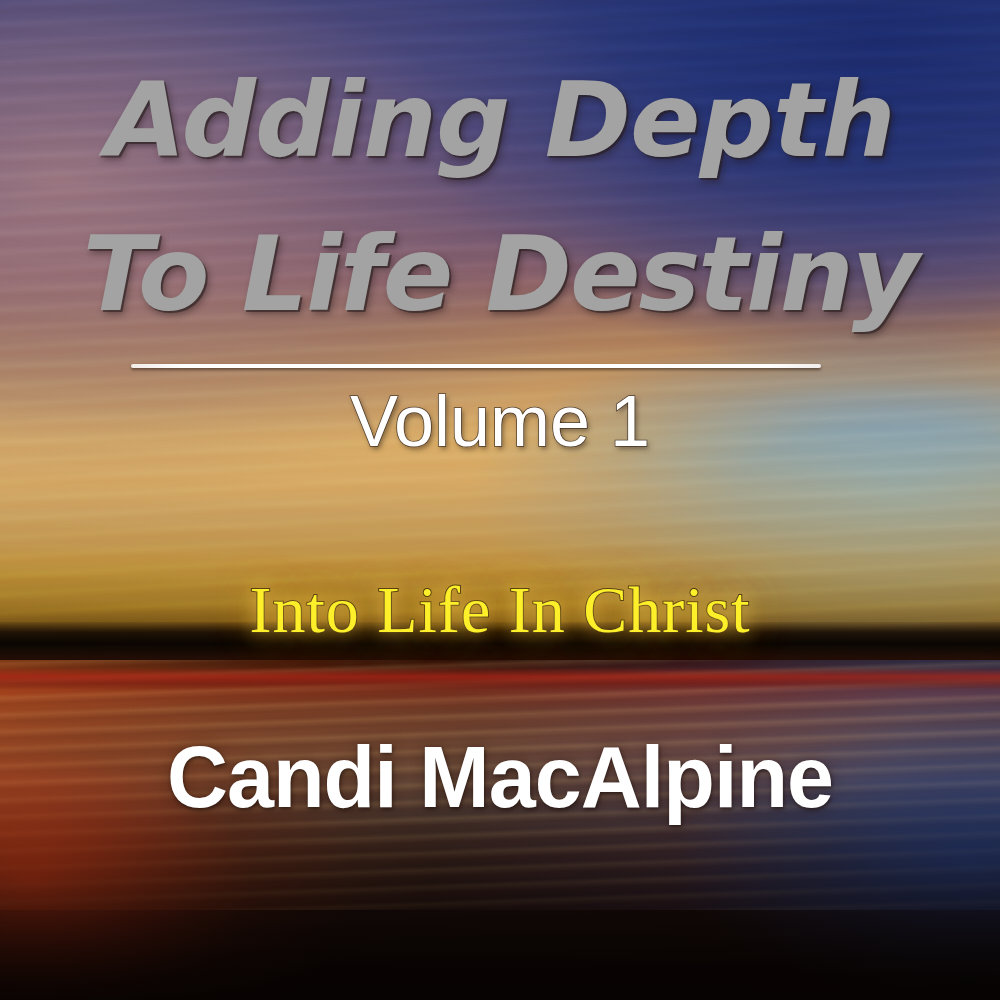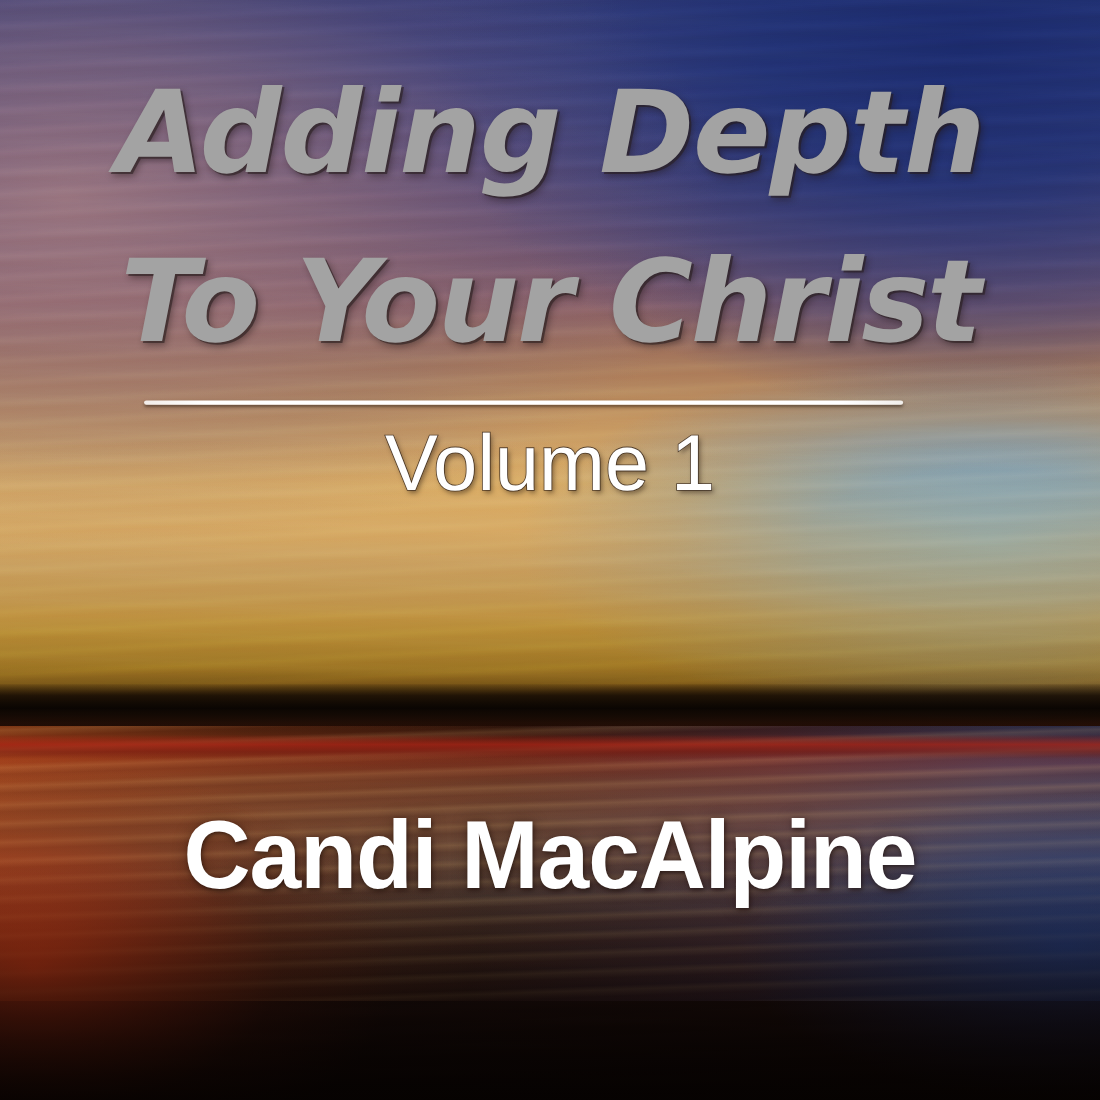--- a/index.html
+++ b/index.html
@@ -323,24 +323,25 @@
   <div class="bg-water"></div>
   <div class="bg-redline"></div>
   <div class="bg-layer bg-orange-ll"></div>
   <div class="bg-layer bg-blue-lr"></div>
   <div class="bg-layer bg-bottom-dark"></div>
 
   <div class="content">
 
     <div class="title-line title-line-1">Adding Depth</div>
 
-    <div class="title-line title-line-2">To Your Christ</div>
+    <div class="title-line title-line-2">To Life Destiny</div>
 
     <div class="divider"></div>
 
     <div class="volume">Volume 1</div>
 
 
+    <div class="subtitle-line subtitle-line-2">Into Life In Christ</div>
 
     <div class="author">Candi MacAlpine</div>
 
   </div>
 </div>
 
 </body></html>

